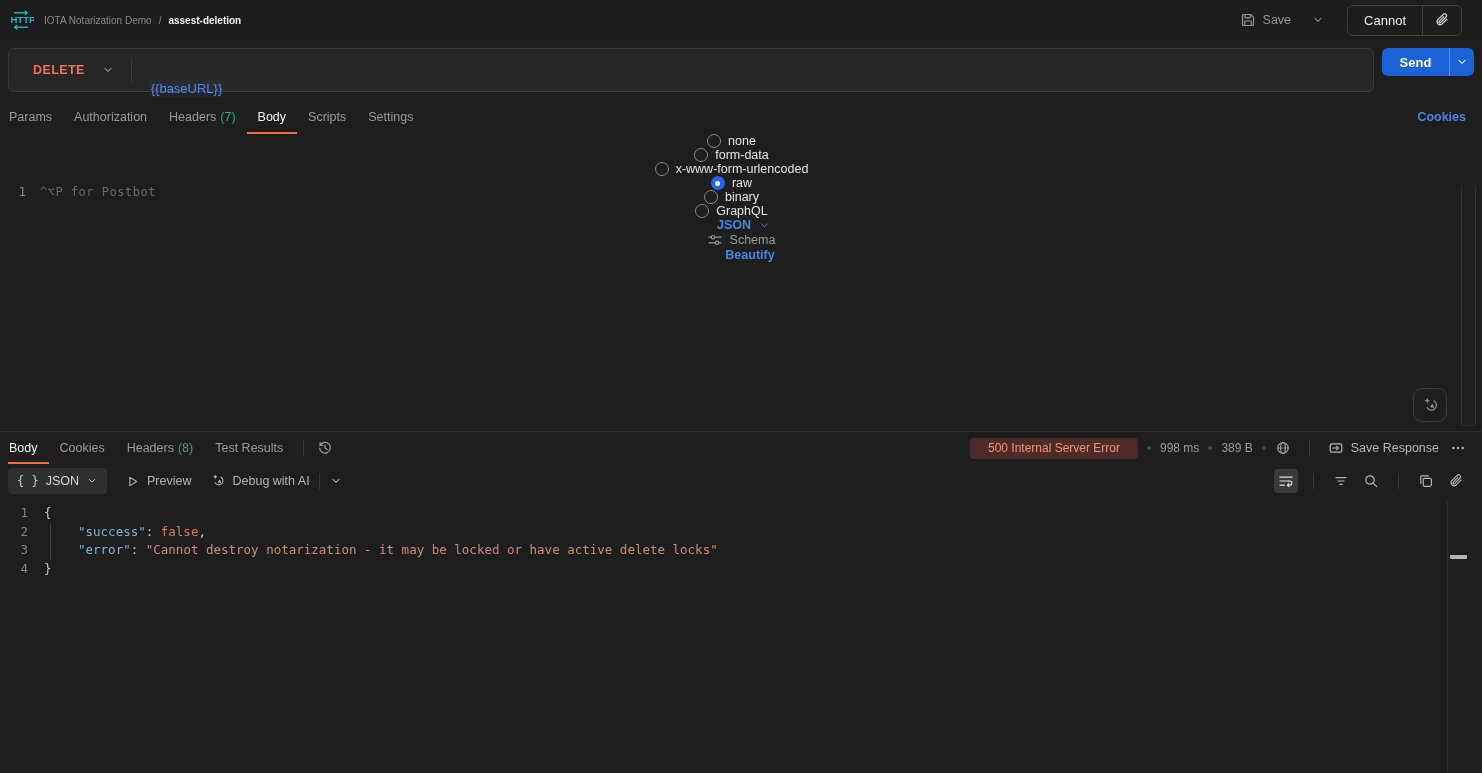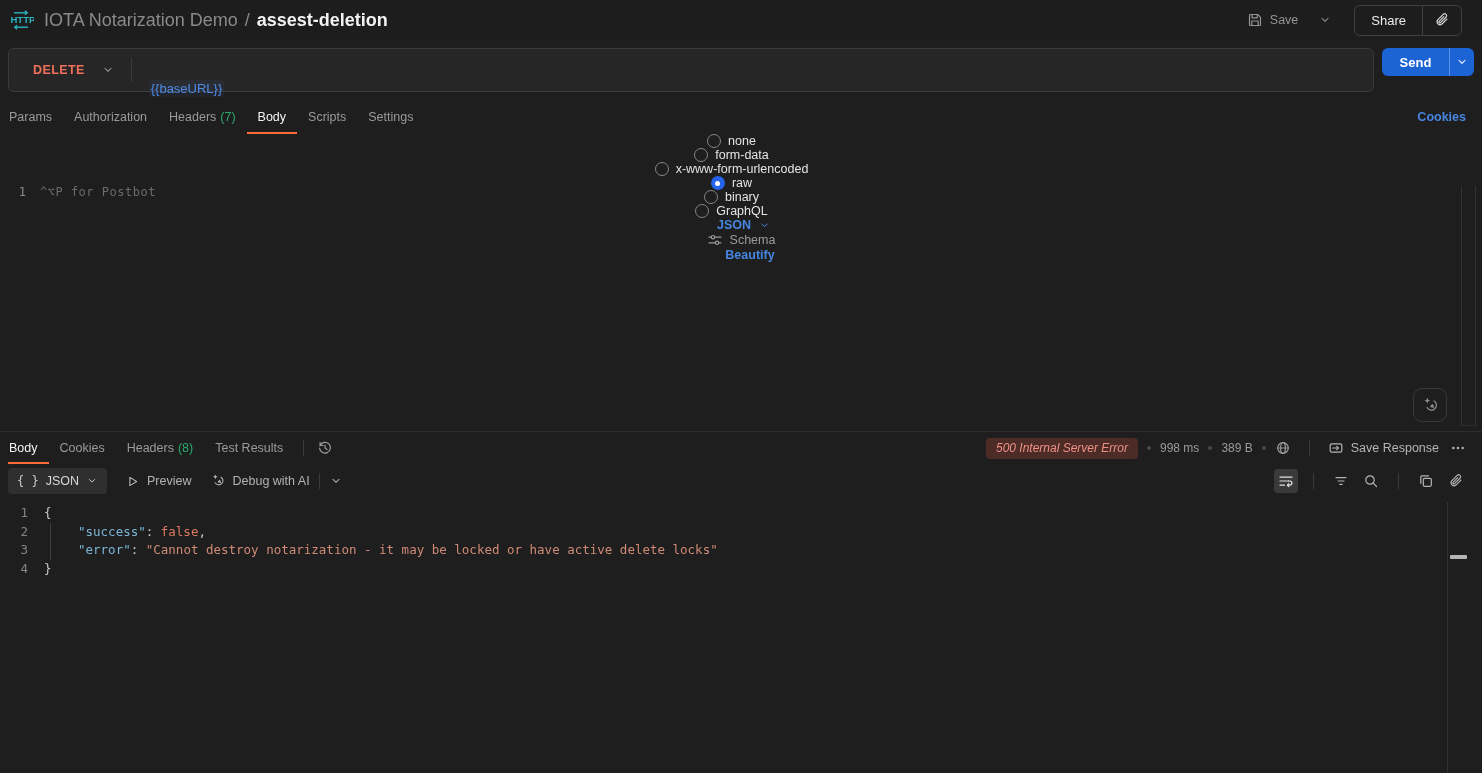--- a/index.html
+++ b/index.html
@@ -10,21 +10,21 @@
     color:#d0d0d0;
     font-size:12.5px;
     -webkit-font-smoothing:antialiased;
   }
   svg { display:block; }
   .ic { stroke:currentColor; fill:none; stroke-width:1.2; stroke-linecap:round; stroke-linejoin:round; }
 
   
   .topbar { height:40px; display:flex; align-items:center; justify-content:space-between; padding:0 20px 0 8px; background:#1d1d1d; }
   .topbar-left { display:flex; align-items:center; gap:10px; }
-  .crumb { display:flex; align-items:center; gap:7px; font-size:18px; color:#8a8a8a; }
+  .crumb { display:flex; align-items:center; gap:7px; font-size:10px; color:#8a8a8a; }
   .crumb-name { color:#f2f2f2; font-weight:700; }
   .topbar-right { display:flex; align-items:center; gap:6px; }
   .save-btn { display:flex; align-items:center; gap:7px; color:#939393; padding:6px 8px; cursor:pointer; }
   .caret-btn { color:#939393; padding:6px 6px; cursor:pointer; }
   .share-group { display:flex; align-items:stretch; border:1px solid #404040; border-radius:6px; margin-left:10px; overflow:hidden; }
   .share-btn { padding:7px 16px; color:#ececec; font-size:13px; cursor:pointer; }
   .share-sep { width:1px; background:#404040; }
   .link-btn { width:38px; display:flex; align-items:center; justify-content:center; color:#d8d8d8; cursor:pointer; }
 
   
@@ -67,21 +67,21 @@
   .ph { color:#6b6b6b; letter-spacing:.5px; }
   .scroll-track { position:absolute; right:6px; top:18px; bottom:5px; width:15px; border-left:1px solid #323232; border-right:1px solid #323232; border-bottom:1px solid #2c2c2c; }
   .postbot-fab { position:absolute; right:35px; bottom:9px; width:34px; height:34px; border:1px solid #3a3a3a; border-radius:9px; background:transparent; color:#8f8f8f; display:flex; align-items:center; justify-content:center; cursor:pointer; }
 
   
   .response { position:relative; height:342px; border-top:1px solid #2d2d2d; }
   .resp-header { height:32px; display:flex; align-items:center; padding:0 14px 0 8px; color:#9a9a9a; }
   .vdiv { width:1px; height:16px; background:#3a3a3a; margin:0 9px; }
   .hist-btn { color:#9a9a9a; padding:4px; cursor:pointer; }
   .resp-meta { margin-left:auto; display:flex; align-items:center; gap:9px; }
-  .status-badge { background:#4d2b27; color:#ef9185; font-size:12px; padding:3px 10px 4px; border-radius:4px; cursor:default;font-style:italic; }
+  .status-badge { background:#4d2b27; color:#ef9185; font-size:12px; padding:3px 18px 4px; border-radius:4px; cursor:default; }
   .meta-dot { width:4px; height:4px; border-radius:50%; background:#4a4a4a; }
   .meta-txt { color:#9a9a9a; font-size:12px; }
   .globe-btn { color:#9a9a9a; cursor:pointer; }
   .saveresp-btn { display:flex; align-items:center; gap:7px; color:#b5b5b5; cursor:pointer; }
   .more-btn { color:#b5b5b5; cursor:pointer; padding:2px; }
 
   .resp-toolbar { height:34px; display:flex; align-items:center; padding:0 14px 0 8px; }
   .fmt-pill { display:flex; align-items:center; gap:7px; background:#2f2f2f; border-radius:4px; height:26px; padding:0 9px; color:#d8d8d8; cursor:pointer; }
   .fmt-braces { font-family:"DejaVu Sans Mono", monospace; font-size:12px; color:#c9c9c9; }
   .tool-btn { display:flex; align-items:center; gap:7px; color:#b3b3b3; margin-left:18px; cursor:pointer; }
@@ -135,21 +135,21 @@
       <span>Save</span>
     </div>
     <div class="caret-btn">
       <span>
         <svg class="ic" width="14" height="14" viewBox="0 0 16 16">
             <path d="M4.5 6l3.5 3.5L11.5 6"></path>
           </svg>
       </span>
     </div>
     <div class="share-group">
-      <div class="share-btn">Share</div>
+      <div class="share-btn">Cannot</div>
       <div class="share-sep"></div>
       <div class="link-btn">
         <span>
           <svg class="ic" width="16" height="16" viewBox="0 0 16 16">
             <path d="M12.9 7.1l-5 5a3 3 0 0 1-4.2-4.2l5.7-5.7a2 2 0 0 1 2.8 2.8L6.5 10.7a1 1 0 0 1-1.4-1.4l4.6-4.6"></path>
           </svg>
         </span>
       </div>
     </div>
   </div>

